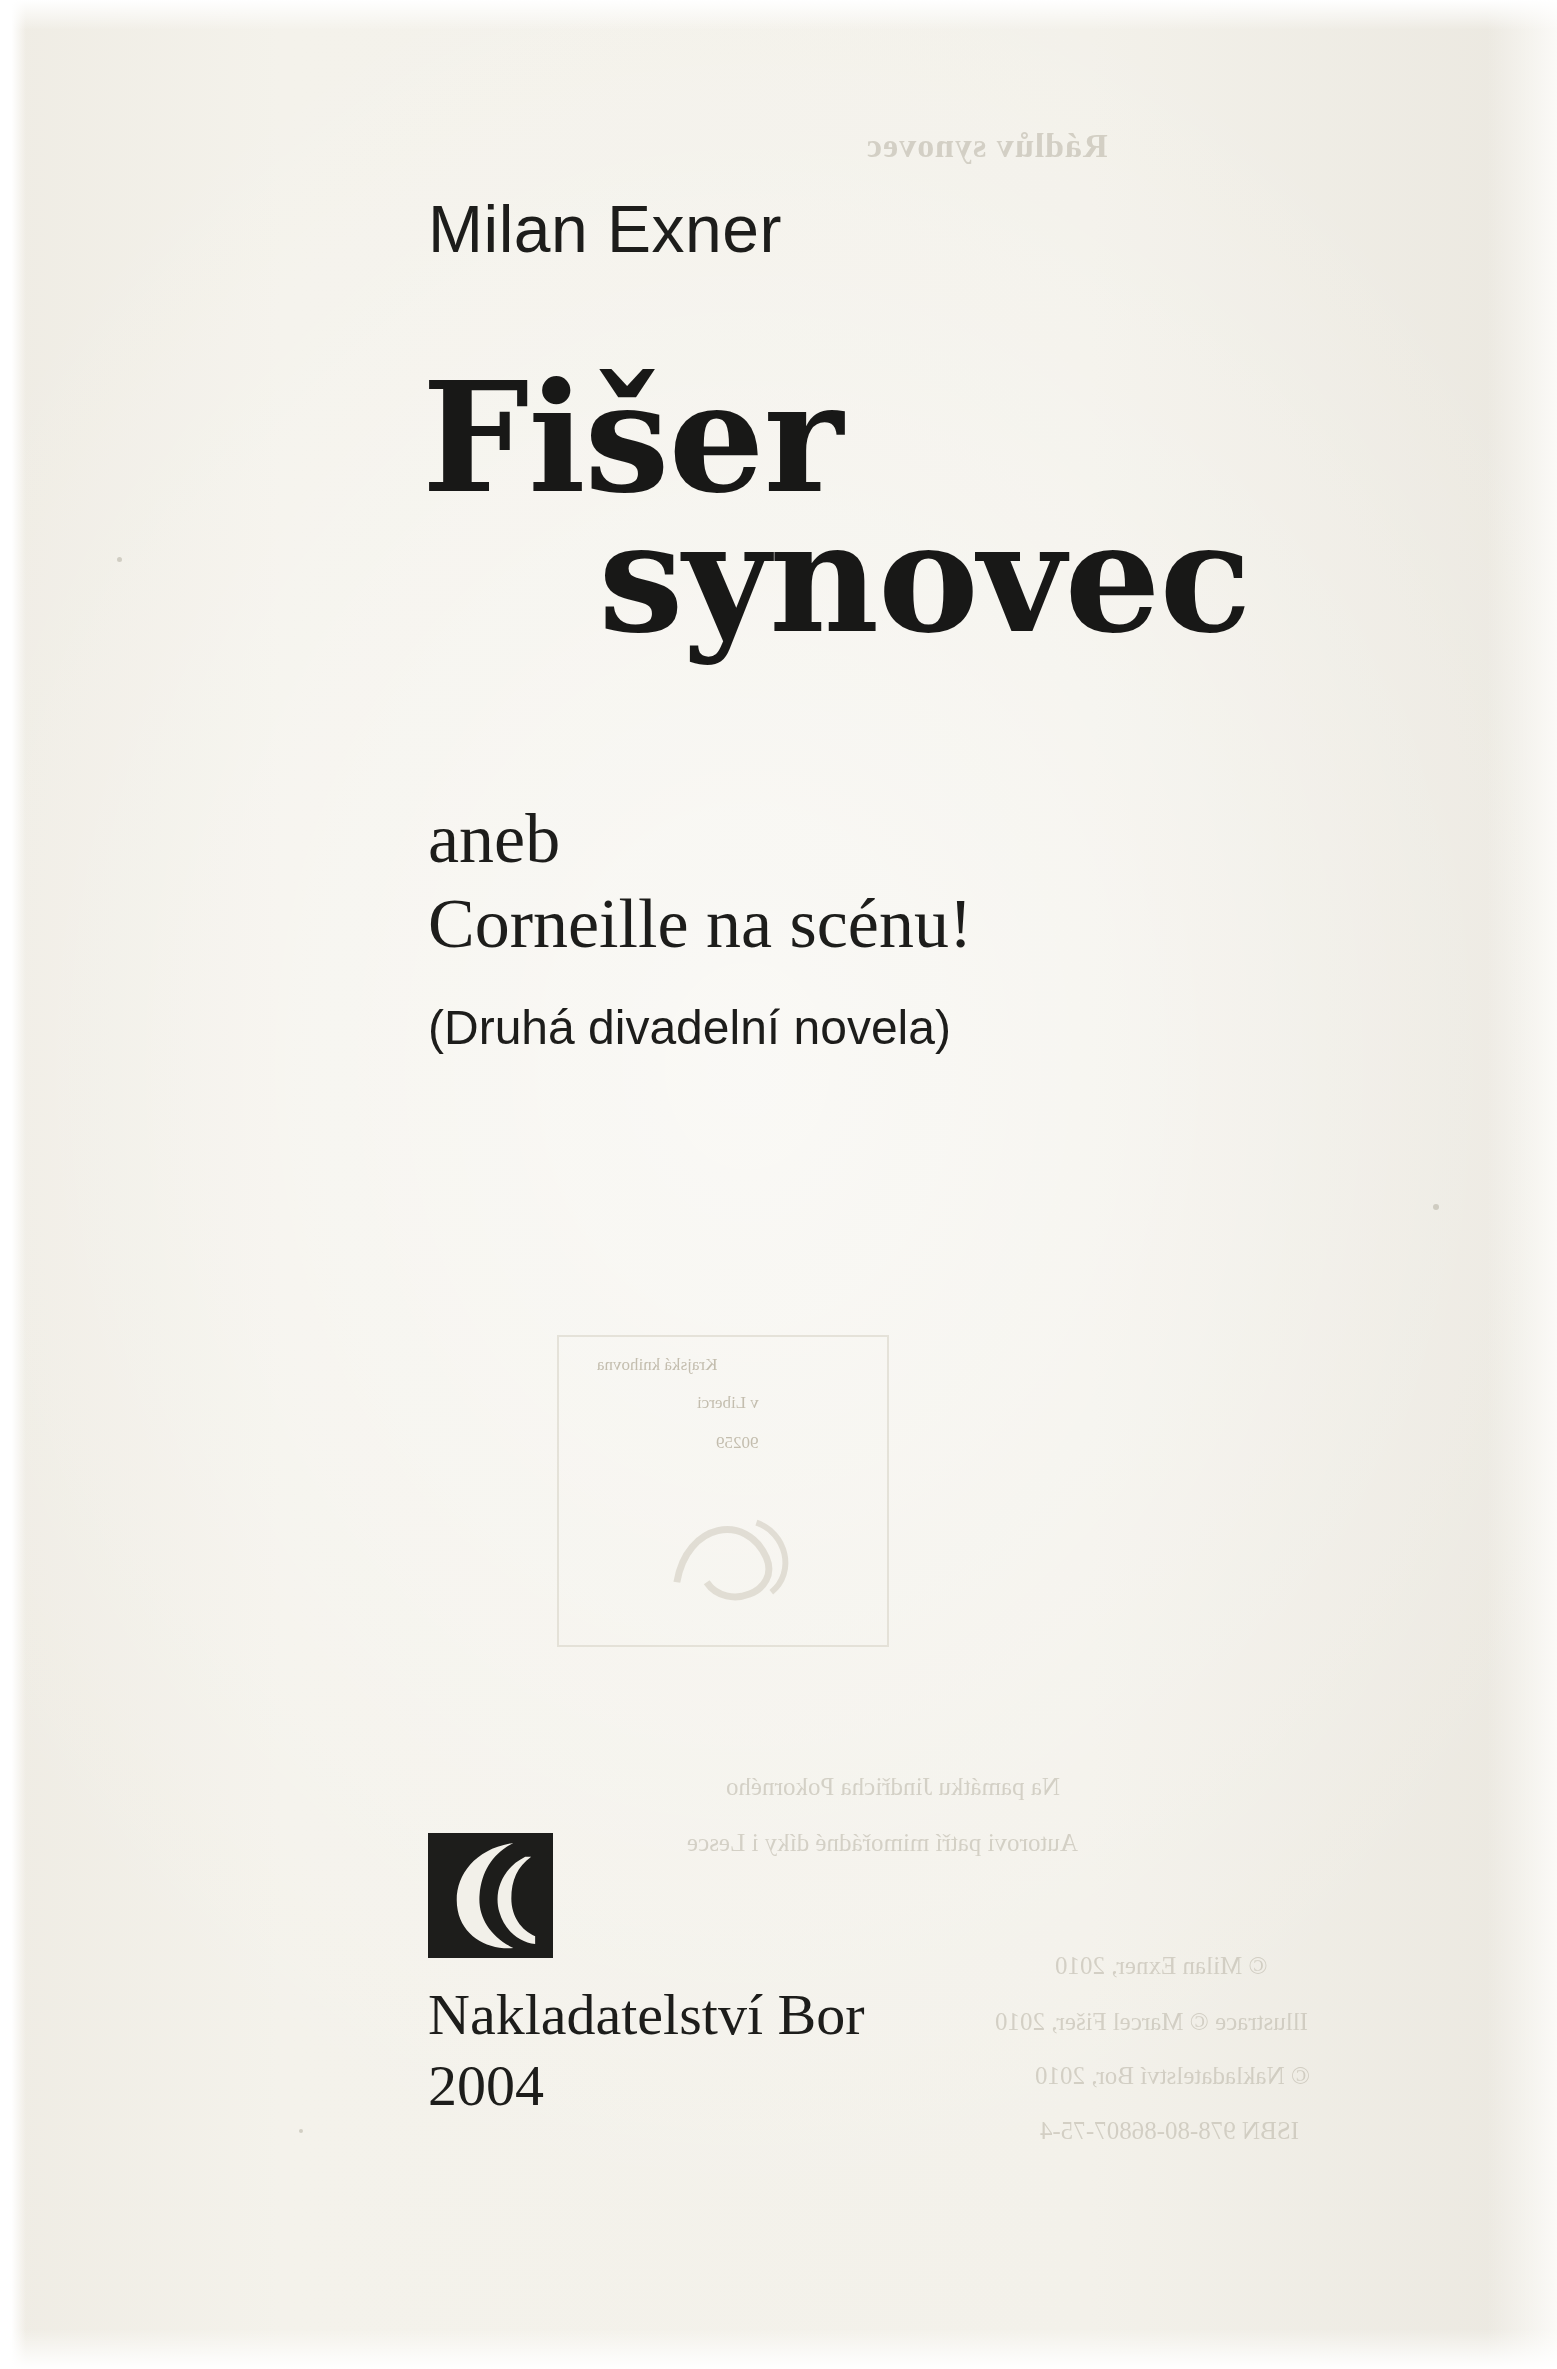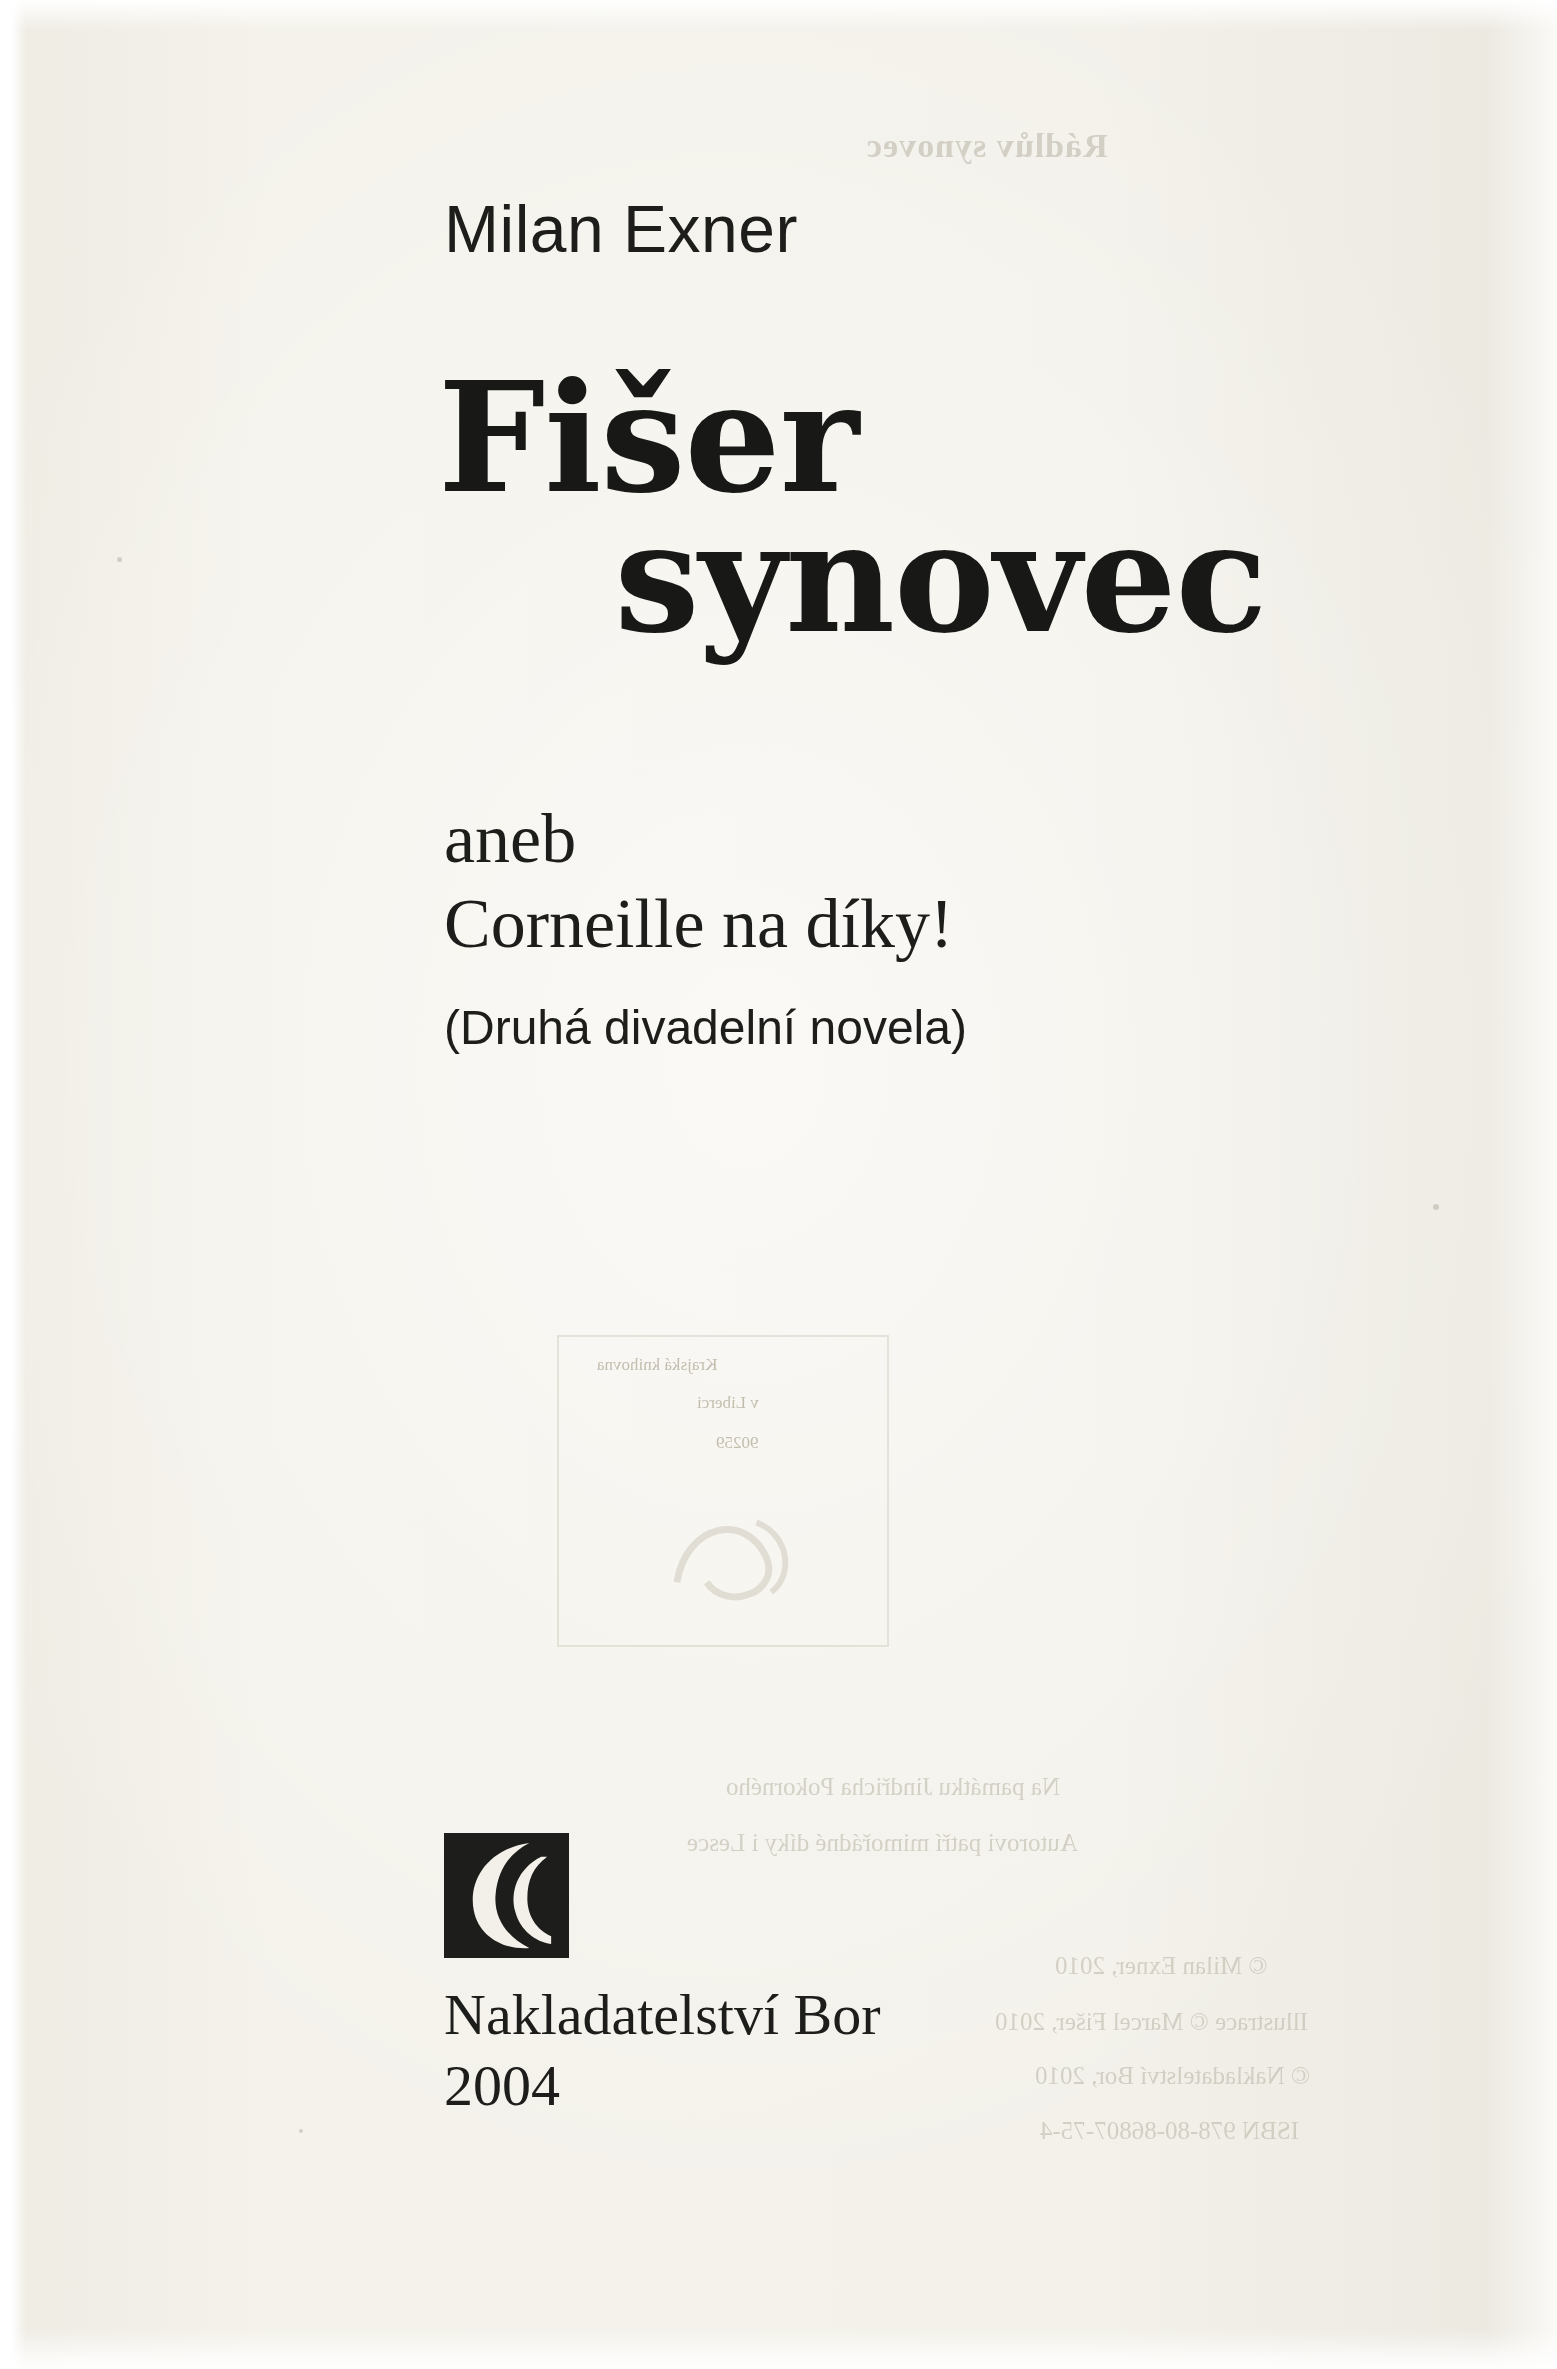--- a/index.html
+++ b/index.html
@@ -85,21 +85,21 @@
     pointer-events: none;
   }
   .bleed-swirl {
     position: absolute;
     opacity: 0.45;
     pointer-events: none;
   }
 
   .content {
     position: absolute;
-    left: 444px;
+    left: 428px;
     top: 0;
     width: 995px;
     height: 100%;
   }
 
   .author {
     position: absolute;
     top: 191px;
     left: 0;
     font-size: 66px;
@@ -200,21 +200,21 @@
 
     <div class="author">Milan Exner</div>
 
     <div class="title">
       <span>Fišer</span>
       <span class="line2">synovec</span>
     </div>
 
     <div class="subtitle">
       <span>aneb</span>
-      <span class="s2">Corneille na díky!</span>
+      <span class="s2">Corneille na scénu!</span>
     </div>
 
     <div class="paren">(Druhá divadelní novela)</div>
 
     <div class="logo">
       <svg width="125" height="125" viewBox="0 0 126 126">
         <rect x="0" y="0" width="126" height="126" fill="#1d1d1b"></rect>
         <path d="M86 10 C 44 16, 24 48, 30 78 C 35 104, 60 118, 86 116 C 62 104, 50 84, 52 62 C 54 38, 66 20, 86 10 Z" fill="#f2f0e9"></path>
         <path d="M98 24 C 74 36, 66 60, 72 80 C 77 98, 92 110, 108 112 L 108 104 C 94 98, 84 84, 84 66 C 84 48, 90 34, 104 24 Z" fill="#f2f0e9"></path>
       </svg>

